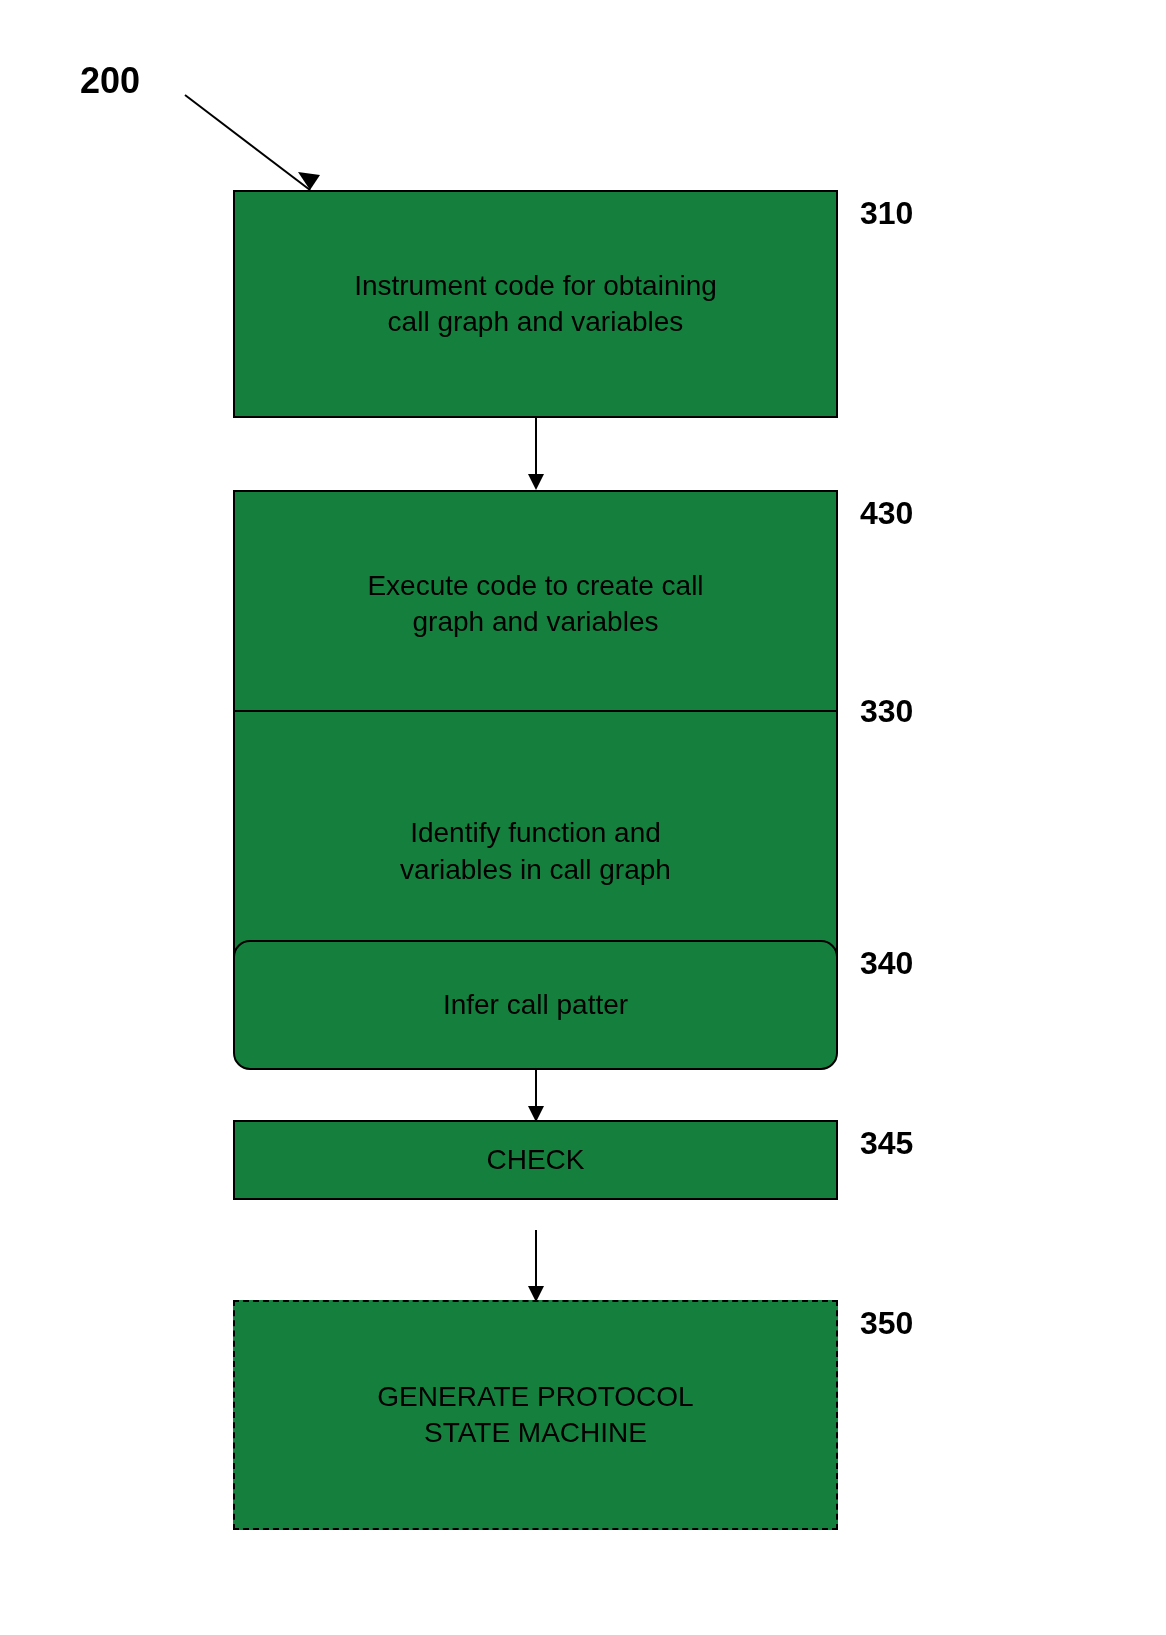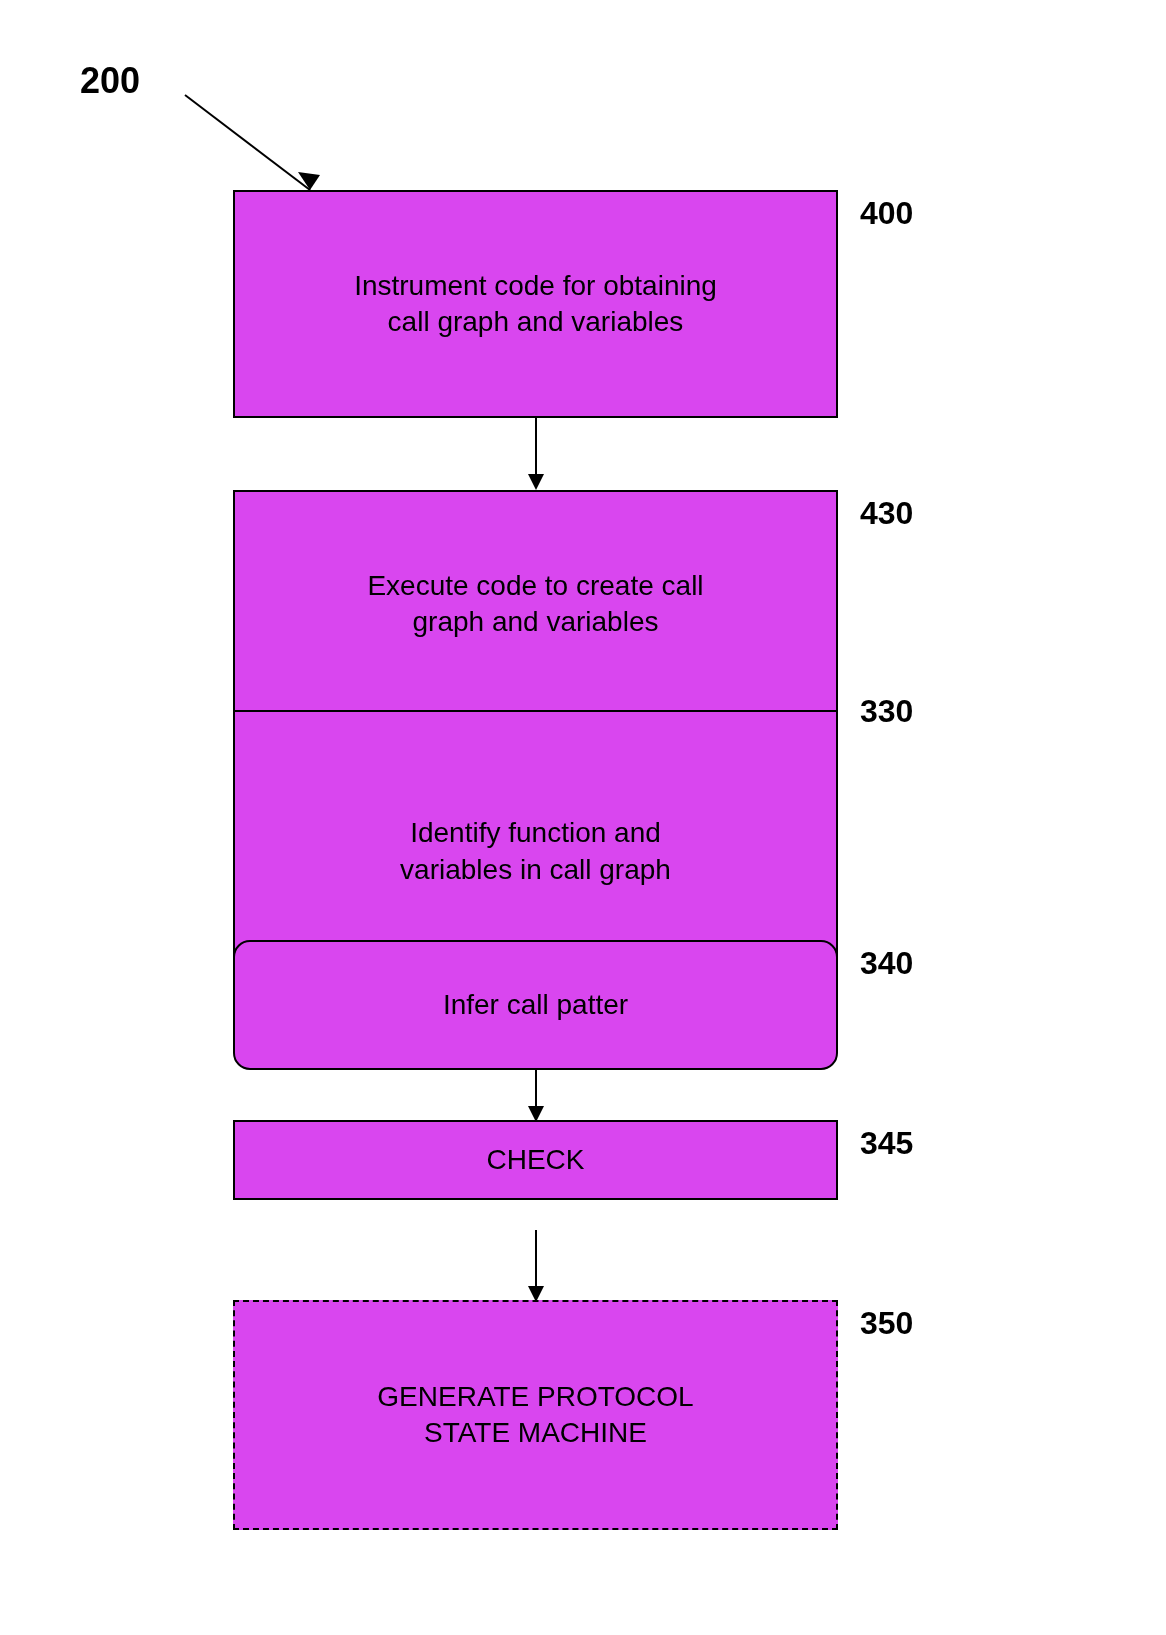--- a/index.html
+++ b/index.html
@@ -28,21 +28,21 @@
       top: 60px;
       left: 80px;
       font-size: 36px;
       font-weight: bold;
       color: #000;
     }
 
     .flowchart-box {
       position: absolute;
       border: 2px solid #000;
-      background: #d946ef;
+      background: #15803d;
       display: flex;
       align-items: center;
       justify-content: center;
       text-align: center;
       font-size: 28px;
       color: #000;
       line-height: 1.3;
     }
 
     .box-310 {
@@ -162,21 +162,21 @@
 
     <line x1="536" y1="1230" x2="536" y2="1300" stroke="#000" stroke-width="2"></line>
     <polygon points="536,1302 528,1286 544,1286" fill="#000"></polygon>
   </svg>
 
   <div class="label-300">200</div>
 
   <div class="flowchart-box box-310">
     <span>Instrument code for obtaining<br>call graph and variables</span>
   </div>
-  <div class="ref-label label-310">400</div>
+  <div class="ref-label label-310">310</div>
 
   <div class="flowchart-box box-320">
     <span>Execute code to create call<br>graph and variables</span>
   </div>
   <div class="ref-label label-320">430</div>
 
   <div class="flowchart-box box-330">
     <span>Identify function and<br>variables in call graph</span>
   </div>
   <div class="ref-label label-330">330</div>

